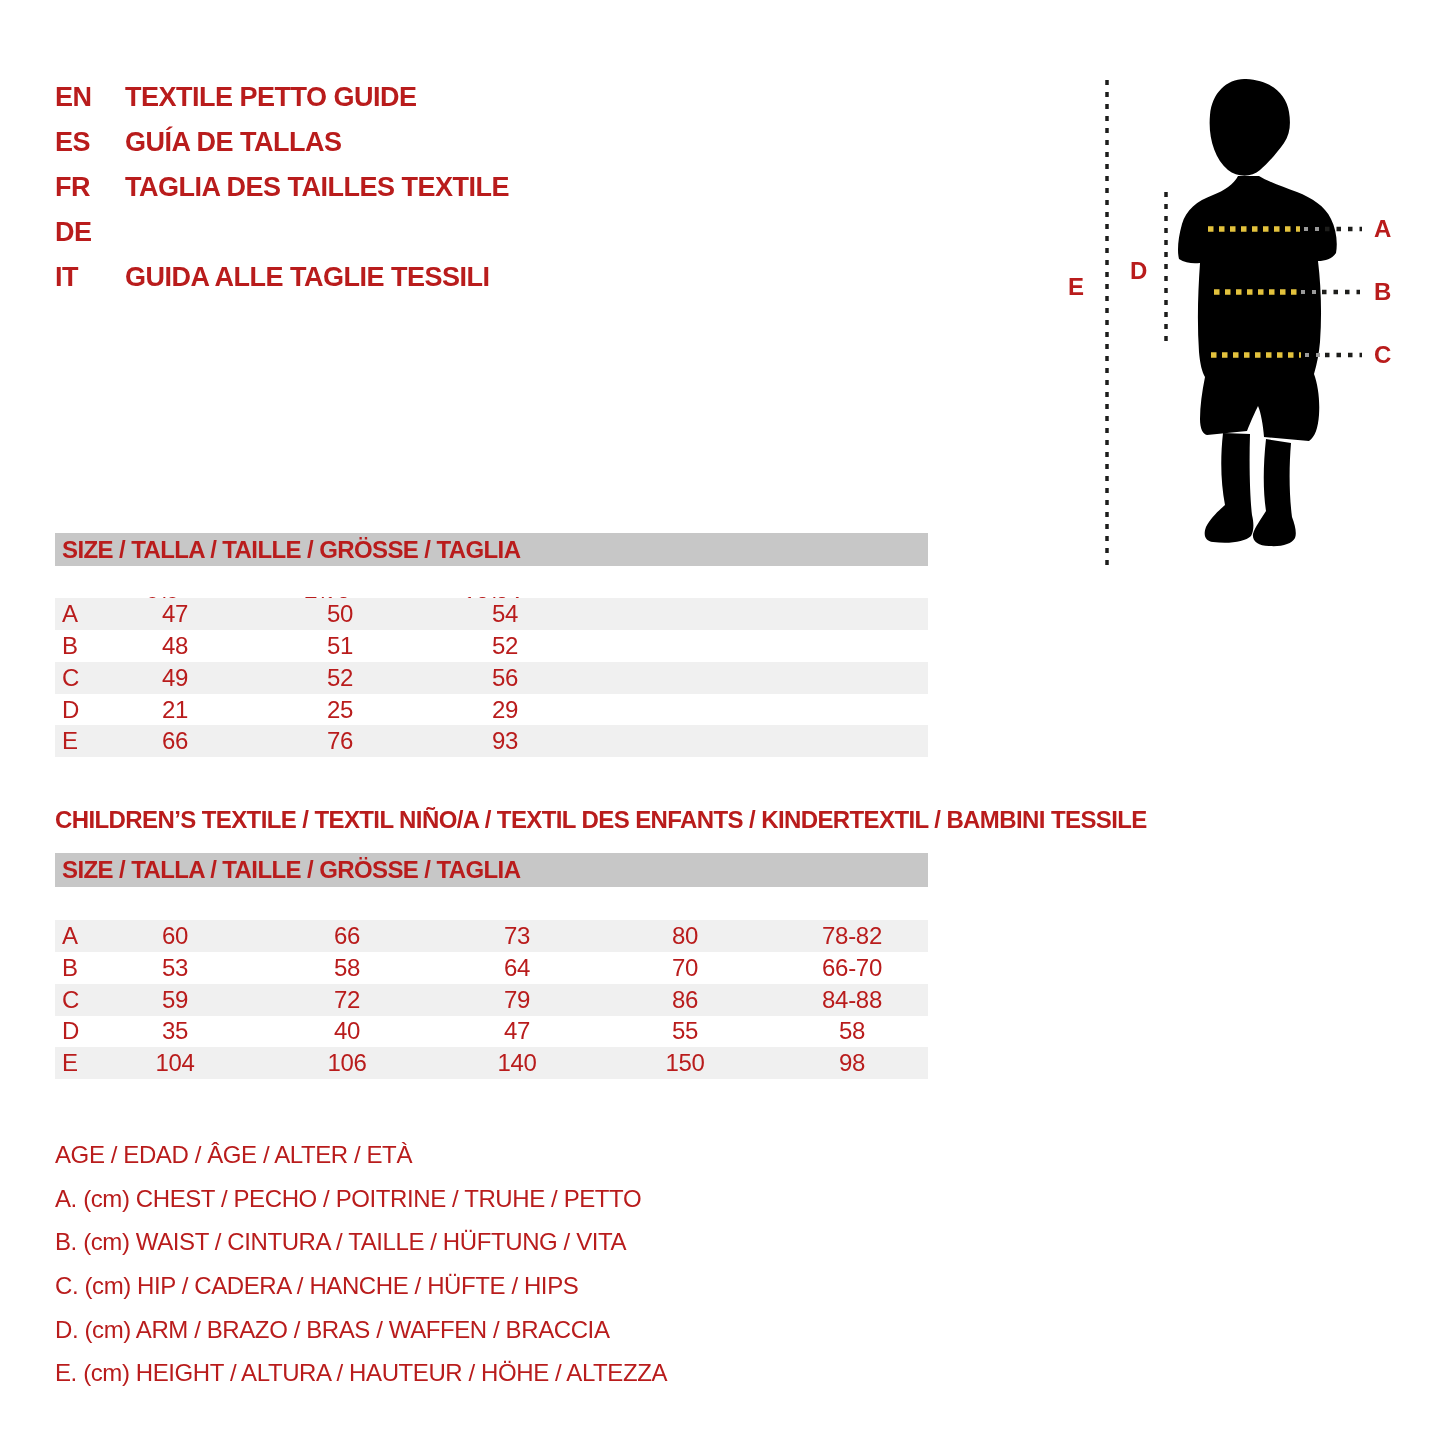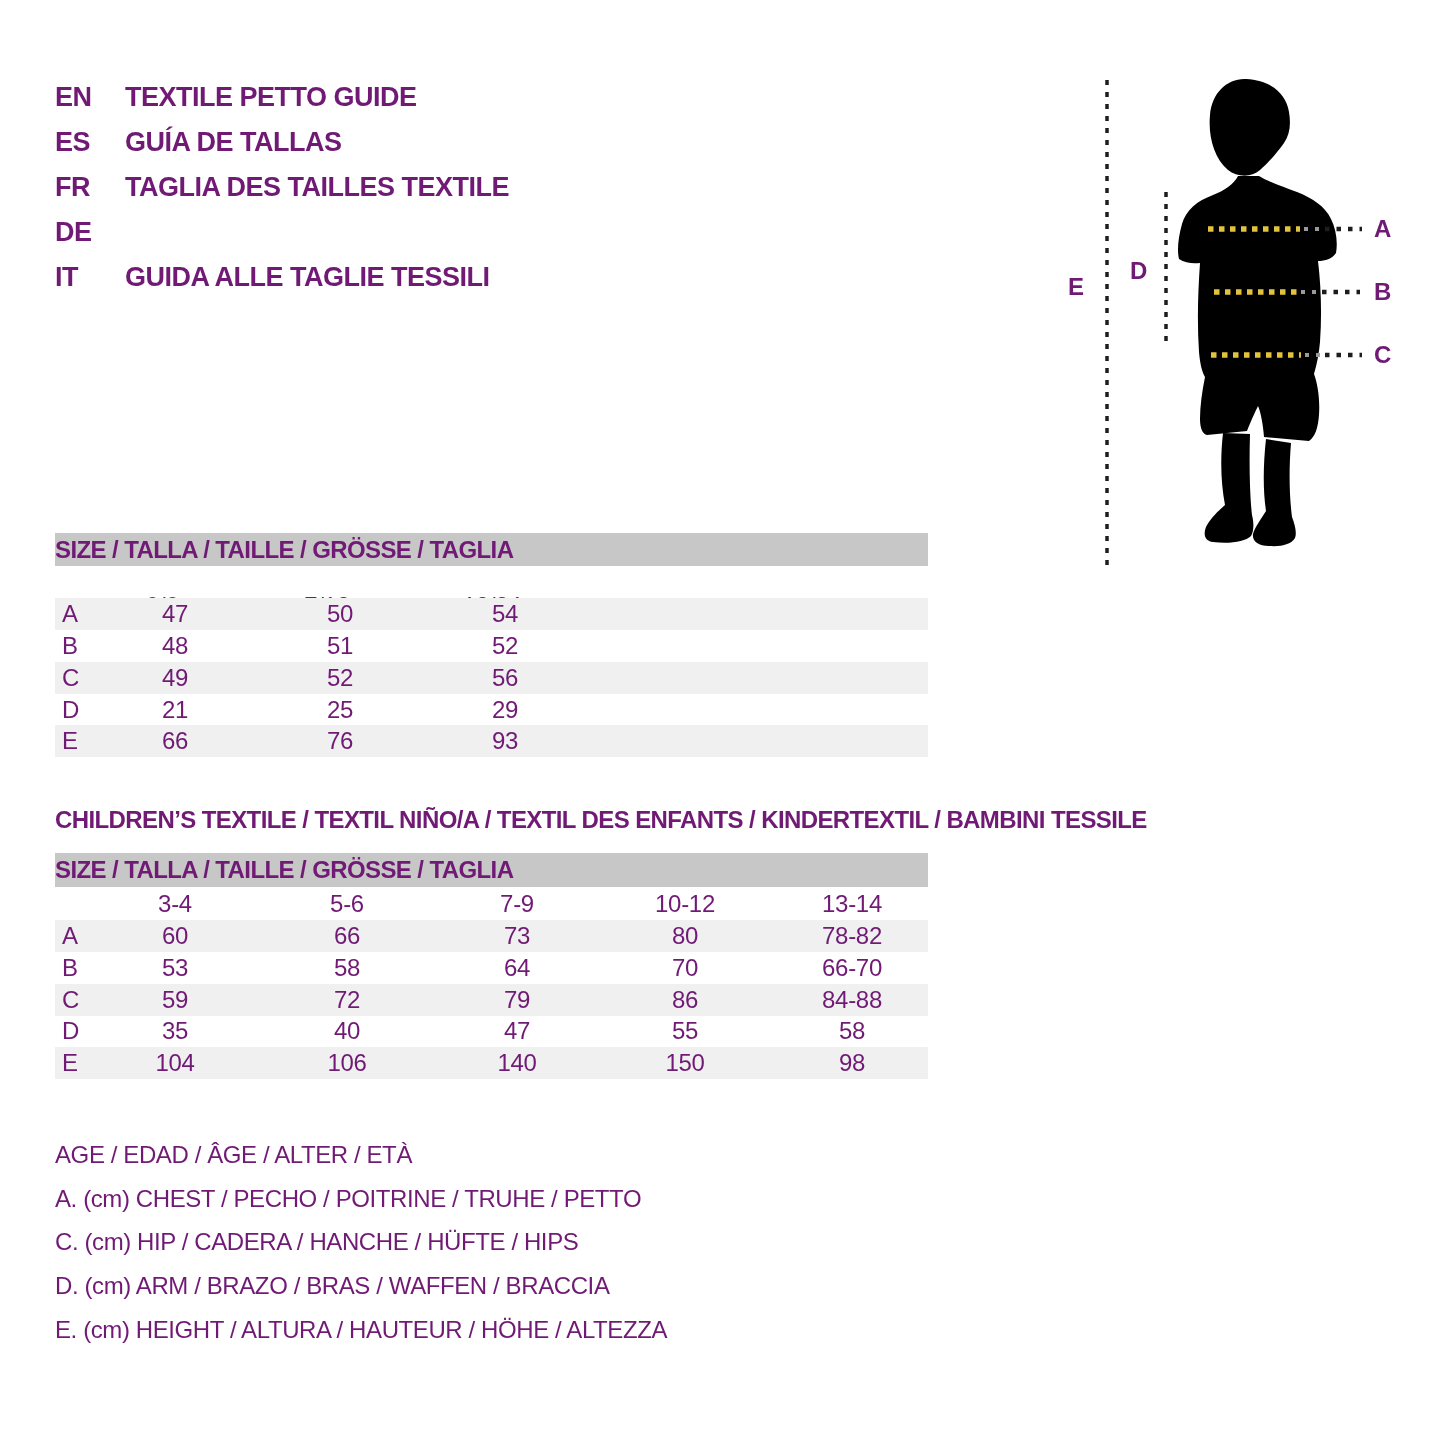--- a/index.html
+++ b/index.html
@@ -1,31 +1,31 @@
 <!DOCTYPE html>
 <html><head>
 <meta charset="utf-8">
 <style>
   html,body{margin:0;padding:0;background:#ffffff;}
   .canvas{
     position:relative;width:1445px;height:1426px;background:#ffffff;
-    font-family:"Liberation Sans", sans-serif;color:#701a75;overflow:hidden;
+    font-family:"Liberation Sans", sans-serif;color:#b91c1c;overflow:hidden;
   }
   
   .title-block{position:absolute;left:55px;top:75px;}
   .title-row{display:flex;align-items:center;height:45px;font-weight:700;font-size:27px;letter-spacing:-0.5px;white-space:nowrap;}
   .title-row .lang{width:70px;flex:0 0 70px;}
   
   .sec-head{position:absolute;left:55px;font-size:24px;font-weight:700;letter-spacing:-0.6px;white-space:nowrap;}
   .sec-head.babies{top:484px;}
   .sec-head.children{top:806px;}
   
   .size-bar{
     position:absolute;left:55px;width:873px;height:33px;background:#c7c7c7;
-    display:flex;align-items:center;box-sizing:border-box;
+    display:flex;align-items:center;padding-left:7px;box-sizing:border-box;
     font-size:24px;font-weight:700;letter-spacing:-0.6px;white-space:nowrap;
   }
   .t-row{position:absolute;left:55px;width:873px;height:32px;font-size:24px;letter-spacing:-0.3px;}
   .t-row.alt{background:#f0f0f0;}
   .t-row .rl{position:absolute;left:7px;top:50%;transform:translateY(-50%);}
   .t-row .cell{position:absolute;width:100px;text-align:center;top:50%;transform:translateY(-50%);}
   
   .b-c0{left:70px;} .b-c1{left:235px;} .b-c2{left:400px;}
   
   .c-c0{left:70px;} .c-c1{left:242px;} .c-c2{left:412px;} .c-c3{left:580px;} .c-c4{left:747px;}
@@ -135,27 +135,20 @@
     <span class="rl">E</span>
     <span class="cell b-c0">66</span>
     <span class="cell b-c1">76</span>
     <span class="cell b-c2">93</span>
   </div>
 
   <div class="sec-head children">CHILDREN’S TEXTILE / TEXTIL NIÑO/A / TEXTIL DES ENFANTS / KINDERTEXTIL / BAMBINI TESSILE</div>
   <div class="size-bar" style="top:853px;height:34px;">
     <span>SIZE / TALLA / TAILLE / GRÖSSE / TAGLIA</span>
   </div>
-  <div class="t-row" style="top:888px;">
-    <span class="cell c-c0">3-4</span>
-    <span class="cell c-c1">5-6</span>
-    <span class="cell c-c2">7-9</span>
-    <span class="cell c-c3">10-12</span>
-    <span class="cell c-c4">13-14</span>
-  </div>
   <div class="t-row alt" style="top:920px;">
     <span class="rl">A</span>
     <span class="cell c-c0">60</span>
     <span class="cell c-c1">66</span>
     <span class="cell c-c2">73</span>
     <span class="cell c-c3">80</span>
     <span class="cell c-c4">78-82</span>
   </div>
   <div class="t-row" style="top:952px;">
     <span class="rl">B</span>
@@ -186,18 +179,19 @@
     <span class="cell c-c0">104</span>
     <span class="cell c-c1">106</span>
     <span class="cell c-c2">140</span>
     <span class="cell c-c3">150</span>
     <span class="cell c-c4">98</span>
   </div>
 
   <div class="legend-block">
     <div class="legend-line">AGE / EDAD / ÂGE / ALTER / ETÀ</div>
     <div class="legend-line">A. (cm) CHEST / PECHO / POITRINE / TRUHE / PETTO</div>
+    <div class="legend-line">B. (cm) WAIST / CINTURA / TAILLE / HÜFTUNG / VITA</div>
     <div class="legend-line">C. (cm) HIP / CADERA / HANCHE / HÜFTE / HIPS</div>
     <div class="legend-line">D. (cm) ARM / BRAZO / BRAS / WAFFEN / BRACCIA</div>
     <div class="legend-line">E. (cm) HEIGHT / ALTURA / HAUTEUR / HÖHE / ALTEZZA</div>
   </div>
 
 </div>
 
 </body></html>

